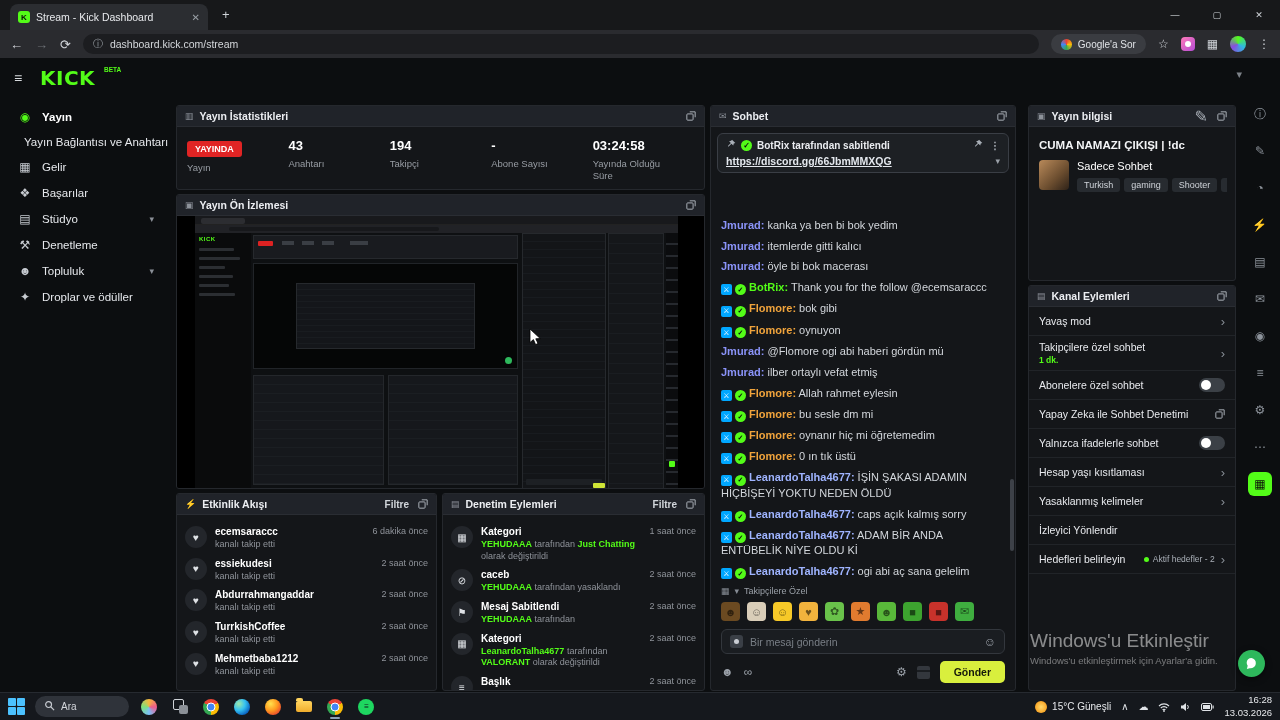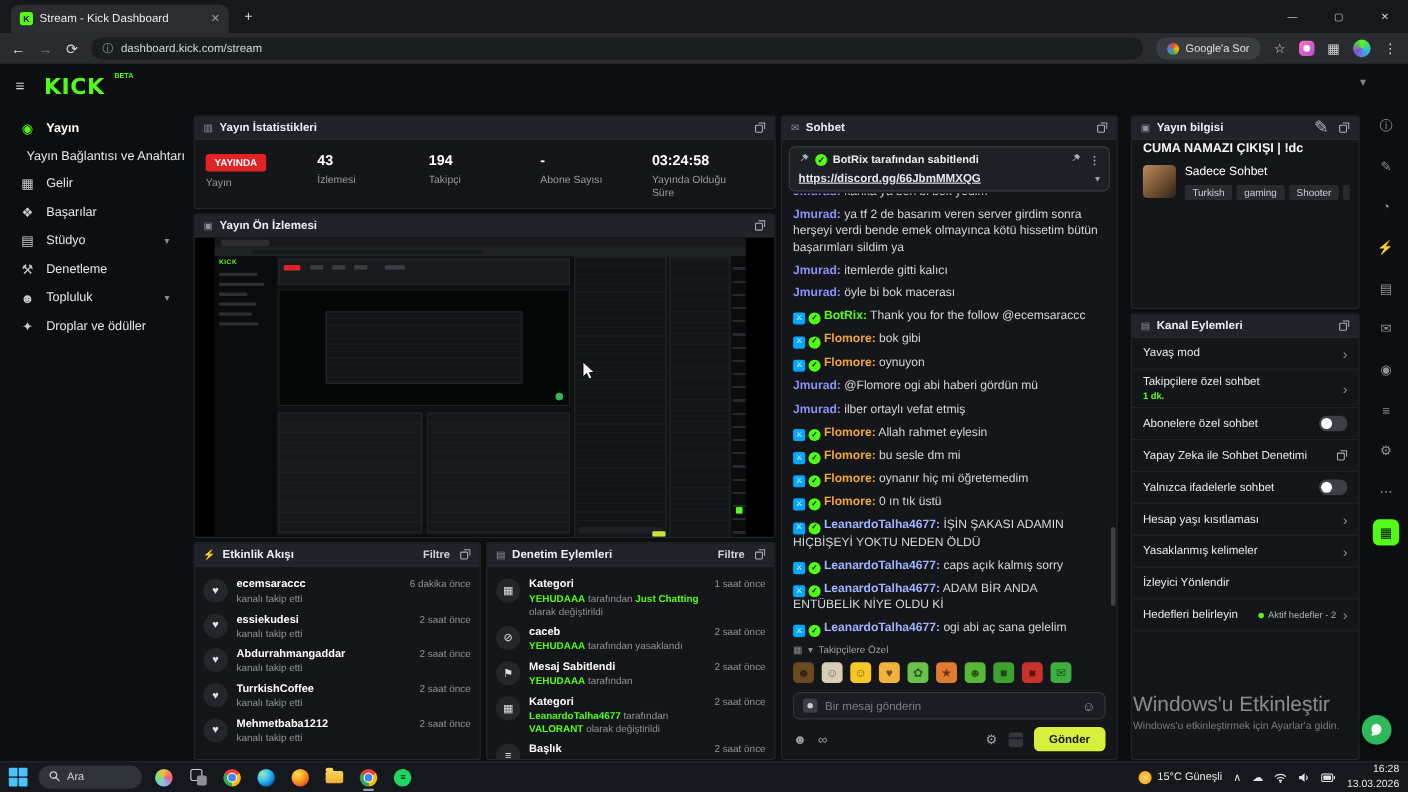--- a/index.html
+++ b/index.html
@@ -155,21 +155,21 @@
   .chat-foot{display:flex;align-items:center;padding:7px 10px;gap:10px}
   .cf-ic{color:#9aa0a8;font-size:12px}
   .cf-right{margin-left:auto;display:flex;align-items:center;gap:10px}
   .gift{width:13px;height:13px;background:#33373d;border-radius:2px;position:relative}
   .gift::after{content:"";position:absolute;left:0;right:0;top:4px;height:2px;background:#1a1d21}
   .send-btn{background:#d9ef3d;color:#15180a;font-weight:bold;font-size:10.5px;padding:5px 14px;
     border-radius:5px;border:none;cursor:pointer;font-family:inherit}
 
   
   #p-info{left:1028px;top:105px;width:208px;height:176px}
-  .si-body{padding:2px 10px}
+  .si-body{padding:12px 10px}
   .si-title{font-size:11.5px;font-weight:bold;color:#f4f5f7;white-space:nowrap}
   .si-row{display:flex;gap:8px;margin-top:9px}
   .si-avatar{width:30px;height:30px;border-radius:4px;flex:0 0 auto;
     background:linear-gradient(135deg,#b98a5a,#6b4d2f 60%,#2e2218)}
   .si-cat{font-size:11px;font-weight:normal;color:#fff}
   .si-tags{display:flex;gap:4px;margin-top:6px;overflow:hidden;width:150px}
   .tag{background:#272b30;color:#cfd3d9;font-size:9px;padding:2px 7px;border-radius:3px;white-space:nowrap}
 
   
   #p-actions{left:1028px;top:285px;width:208px;height:406px}
@@ -323,21 +323,21 @@
               <rect x="1" y="3.5" width="7.5" height="7.5" rx="1"></rect>
               <path d="M4.5 1H11v6.5"></path>
             </svg>
           </span>
         </span>
     </div>
     <div class="stats-body" id="stats-cells">
         <div class="stat"><span class="live-badge">YAYINDA</span><div class="label">Yayın</div></div>
         <div class="stat">
           <div class="value">43</div>
-          <div class="label">İzlemesi</div>
+          <div class="label">Anahtarı</div>
         </div>
         <div class="stat">
           <div class="value">194</div>
           <div class="label">Takipçi</div>
         </div>
         <div class="stat">
           <div class="value">-</div>
           <div class="label">Abone Sayısı</div>
         </div>
         <div class="stat">
@@ -552,21 +552,20 @@
             <span>⋮</span>
           </span>
         </div>
         <div class="pin-r2">
           <span class="pin-link">https://discord.gg/66JbmMMXQG</span>
           <span class="pin-chev">▾</span>
         </div>
       </div>
       <div class="msgs" id="chat-msgs">
           <div class="msg"><span class="u" style="color: rgb(138, 147, 248);">Jmurad:</span> kanka ya ben bi bok yedim</div>
-          <div class="msg"><span class="u" style="color: rgb(138, 147, 248);">Jmurad:</span> ya tf 2 de basarım veren server girdim sonra herşeyi verdi bende emek olmayınca kötü hissetim bütün başarımları sildim ya</div>
           <div class="msg"><span class="u" style="color: rgb(138, 147, 248);">Jmurad:</span> itemlerde gitti kalıcı</div>
           <div class="msg"><span class="u" style="color: rgb(138, 147, 248);">Jmurad:</span> öyle bi bok macerası</div>
           <div class="msg"><span class="badge-m">⚔</span><span class="badge-vv">✓</span><span class="u" style="color: rgb(83, 252, 24); margin-top: 32px;">BotRix:</span> Thank you for the follow @ecemsaraccc</div>
           <div class="msg"><span class="badge-m">⚔</span><span class="badge-vv">✓</span><span class="u" style="color: rgb(241, 164, 60);">Flomore:</span> bok gibi</div>
           <div class="msg"><span class="badge-m">⚔</span><span class="badge-vv">✓</span><span class="u" style="color: rgb(241, 164, 60);">Flomore:</span> oynuyon</div>
           <div class="msg"><span class="u" style="color: rgb(138, 147, 248);">Jmurad:</span> @Flomore ogi abi haberi gördün mü</div>
           <div class="msg"><span class="u" style="color: rgb(138, 147, 248);">Jmurad:</span> ilber ortaylı vefat etmiş</div>
           <div class="msg"><span class="badge-m">⚔</span><span class="badge-vv">✓</span><span class="u" style="color: rgb(241, 164, 60);">Flomore:</span> Allah rahmet eylesin</div>
           <div class="msg"><span class="badge-m">⚔</span><span class="badge-vv">✓</span><span class="u" style="color: rgb(241, 164, 60);">Flomore:</span> bu sesle dm mi</div>
           <div class="msg"><span class="badge-m">⚔</span><span class="badge-vv">✓</span><span class="u" style="color: rgb(241, 164, 60);">Flomore:</span> oynanır hiç mi öğretemedim</div>

